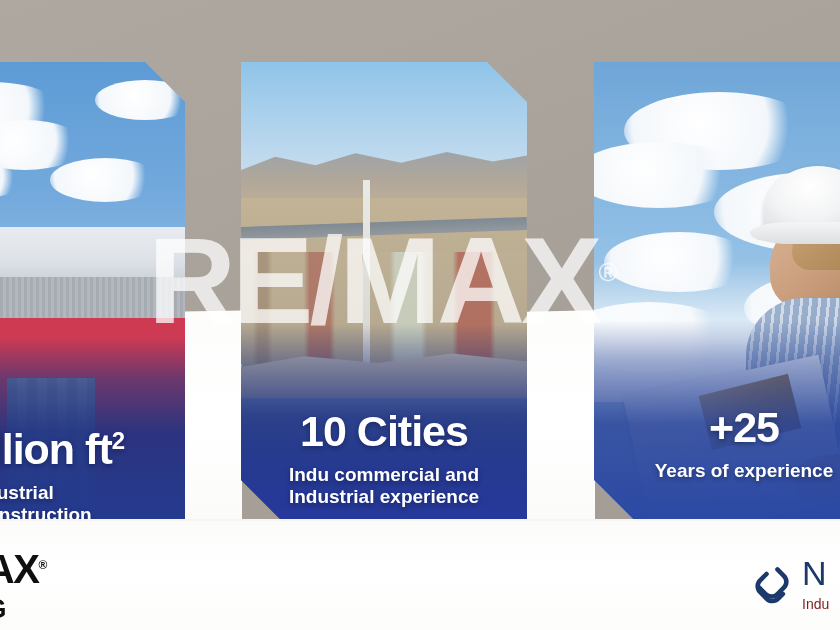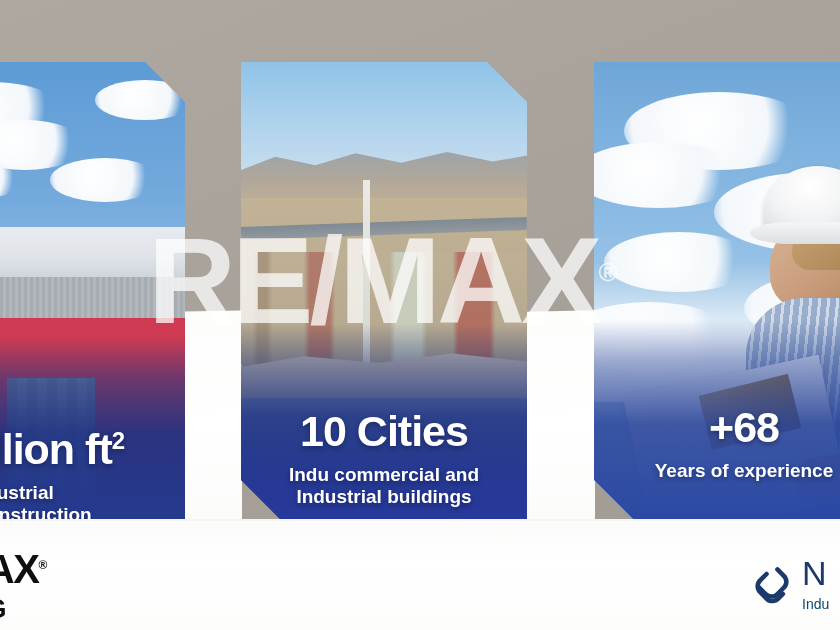--- a/index.html
+++ b/index.html
@@ -199,21 +199,21 @@
   .logo-partner {
     position: absolute; left: 752px; top: 556px;
     display: flex; align-items: center; gap: 10px;
   }
   .chain-icon { width: 40px; height: 44px; flex: 0 0 auto; }
   .partner-text { line-height: 1; }
   .partner-name {
     font-size: 34px; font-weight: 400; color: #1b3a6b; letter-spacing: 0px; white-space: nowrap;
   }
   .partner-tag {
-    font-size: 14px; font-weight: 400; color: #0c4a6e; margin-top: 7px; white-space: nowrap;
+    font-size: 14px; font-weight: 400; color: #7f1d1d; margin-top: 7px; white-space: nowrap;
   }
 </style>
 </head>
 <body>
 
 <div id="stage">
 
   <div class="bg-plate"></div>
 
   <div class="filler left-gap"></div>
@@ -250,21 +250,21 @@
       <div class="road2"></div>
       <div class="urban2"></div>
       <div class="fence2"></div>
       <div class="beach2"></div>
       <div class="ocean2"></div>
     </div>
     <div class="label-overlay">
       <div class="big-stat"><span>10 Cities</span><span class="sup"></span></div>
       <div class="sub-stat">
         <div>Indu commercial and</div>
-        <div>Industrial buildings</div>
+        <div>Industrial experience</div>
       </div>
     </div>
   </div>
 
   <div class="card c3">
     <div class="photo">
       <div class="sky3"></div>
       <div class="cloud cl-a"></div>
       <div class="cloud cl-b"></div>
       <div class="cloud cl-c"></div>
@@ -276,21 +276,21 @@
       <div class="hair3"></div>
       <div class="helmet"></div>
       <div class="helmet-brim"></div>
       <div class="torso3"></div>
       <div class="plan3"></div>
       <div class="plan3-detail"></div>
       <div class="hand3"></div>
 
     </div>
     <div class="label-overlay">
-      <div class="big-stat"><span>+68</span><span class="sup"></span></div>
+      <div class="big-stat"><span>+25</span><span class="sup"></span></div>
       <div class="sub-stat">
         <div>Years of experience</div>
       </div>
     </div>
   </div>
 
   <div class="watermark"><span>RE/MAX</span><span class="reg">®</span></div>
 
   <div class="bottom-band"></div>
 

